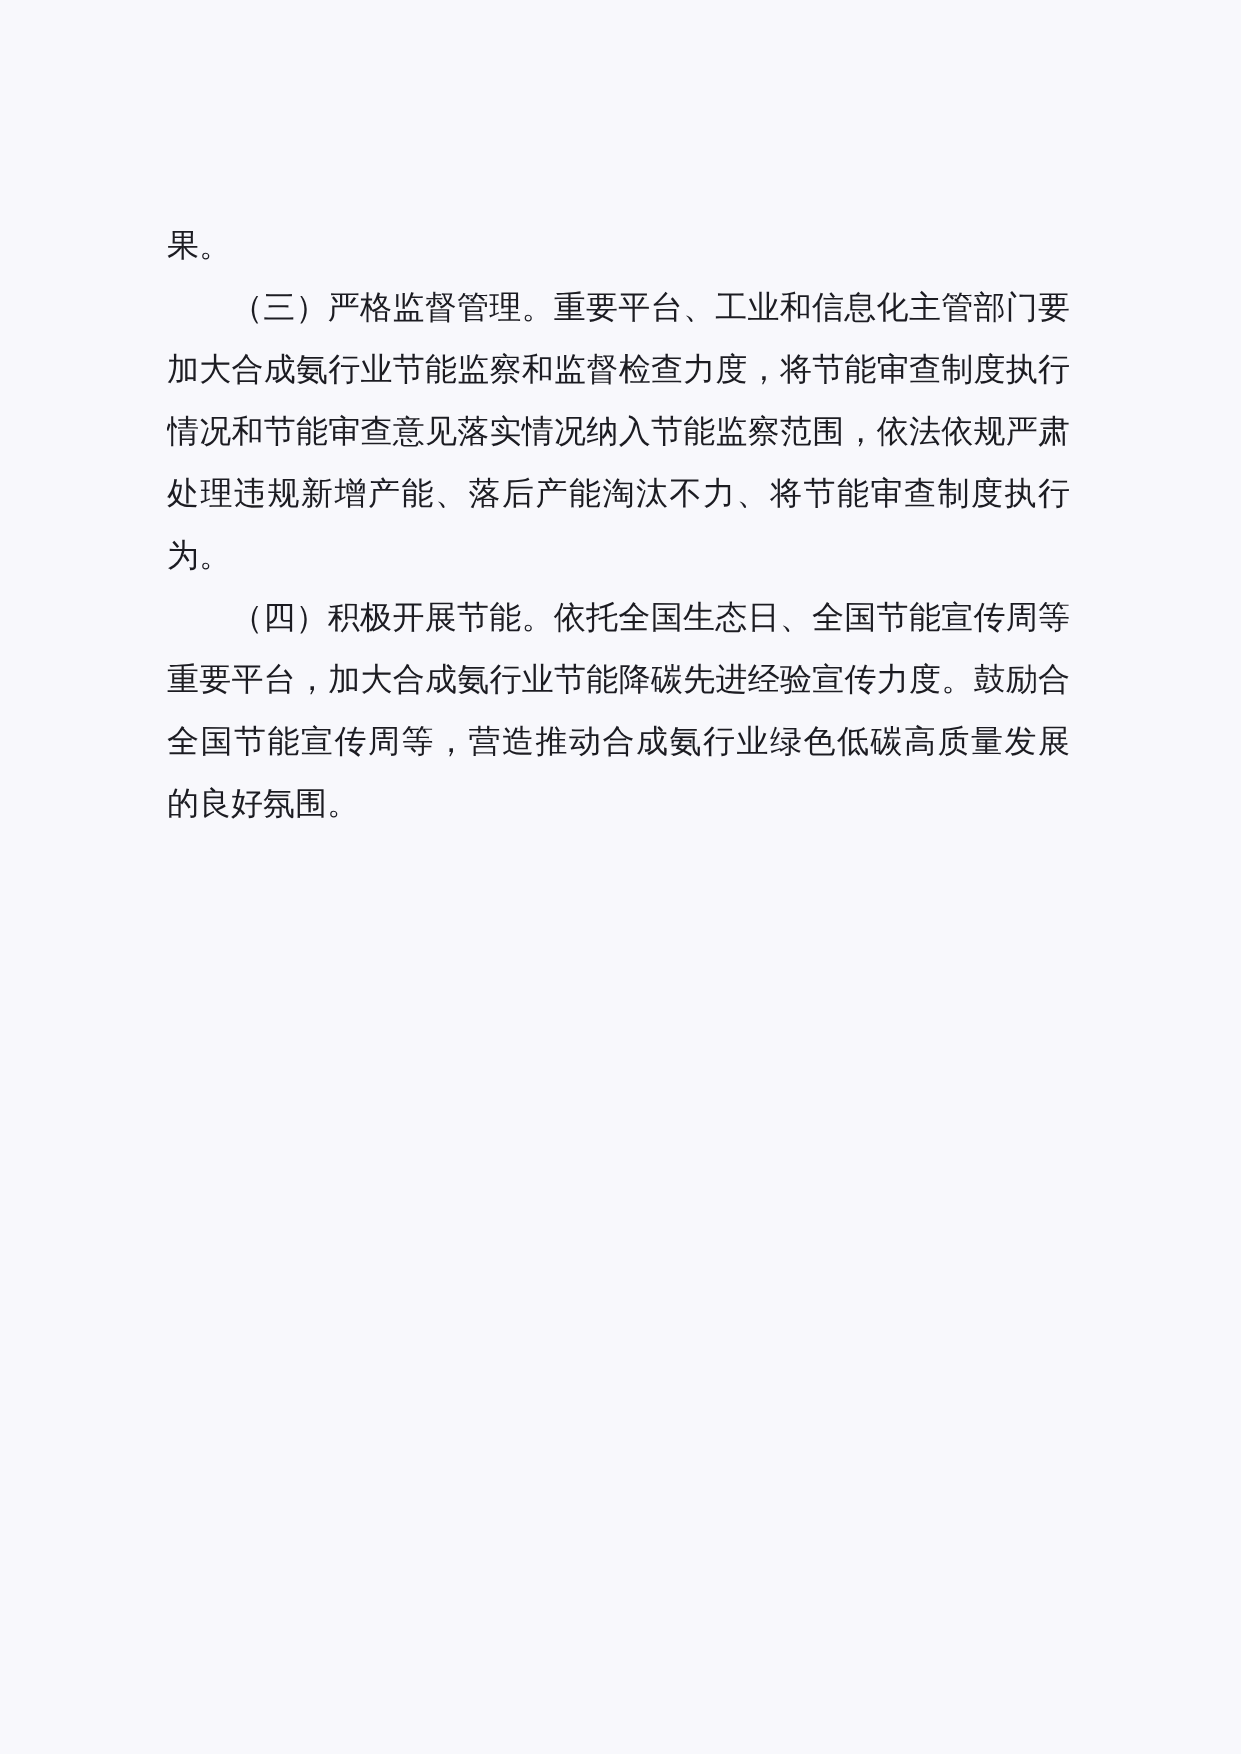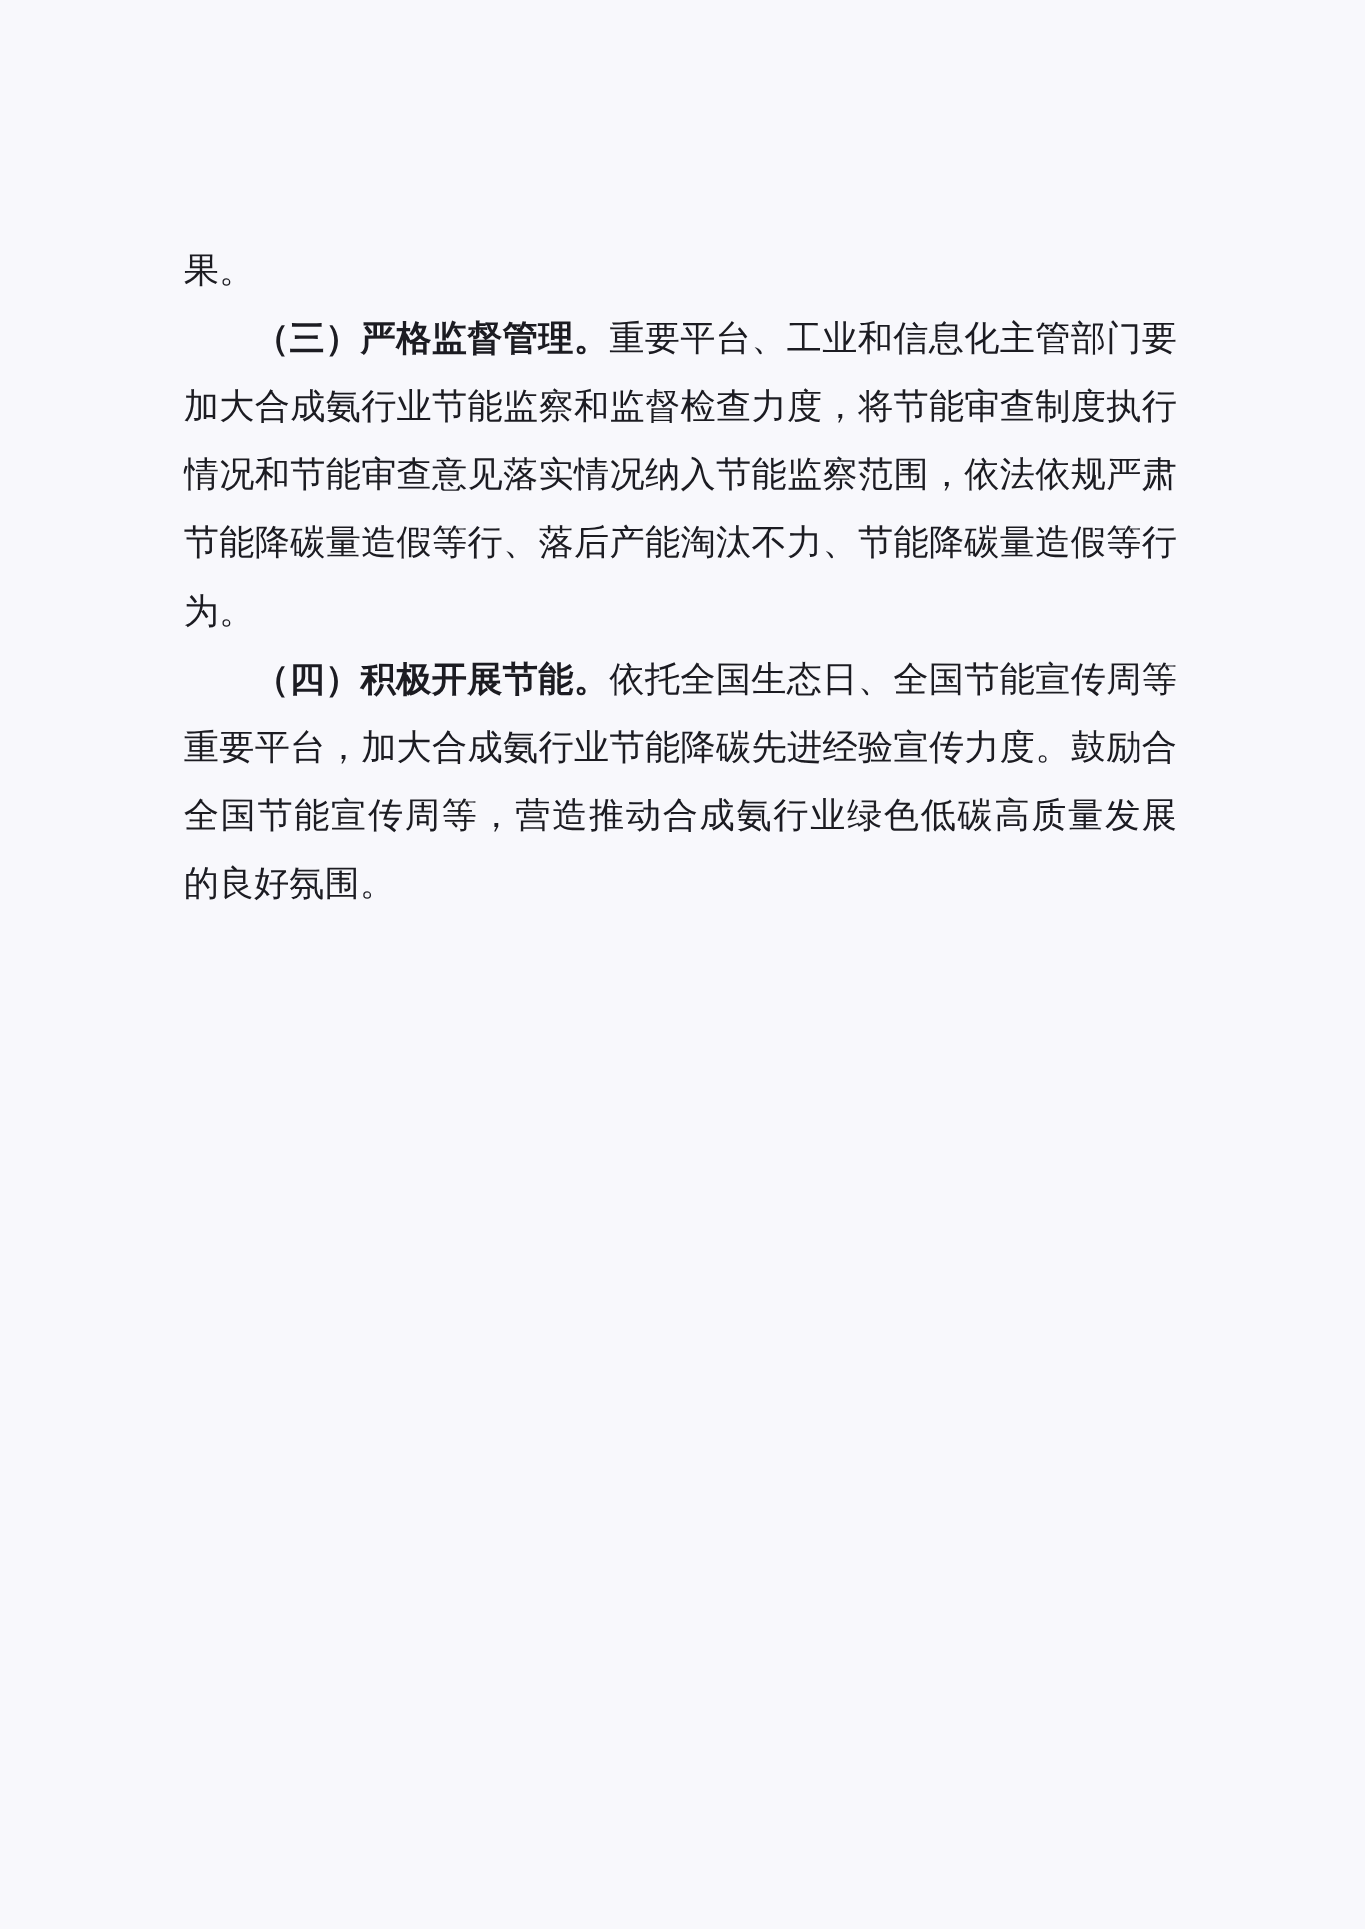--- a/index.html
+++ b/index.html
@@ -30,21 +30,21 @@
     text-justify: inter-character;
     overflow: hidden;
   }
   .line.last {
     text-align-last: left;
   }
   .line.indent {
     text-indent: 2em;
   }
   .seg-bold {
-    font-weight: 700;
+    font-weight: 400;
   }
 </style>
 </head>
 <body>
 
 <div class="page">
   <div class="textblock">
 
     <div class="line last">
       <span>果。</span>
@@ -56,21 +56,21 @@
 
     <div class="line">
       <span>加大合成氨行业节能监察和监督检查力度，将节能审查制度执行</span>
     </div>
 
     <div class="line">
       <span>情况和节能审查意见落实情况纳入节能监察范围，依法依规严肃</span>
     </div>
 
     <div class="line">
-      <span>节能降碳量造假等行、落后产能淘汰不力、节能降碳量造假等行</span>
+      <span>处理违规新增产能、落后产能淘汰不力、将节能审查制度执行</span>
     </div>
 
     <div class="line last">
       <span>为。</span>
     </div>
 
     <div class="line indent">
       <span class="seg-bold">（四）积极开展节能。</span><span>依托全国生态日、全国节能宣传周等</span>
     </div>
 

